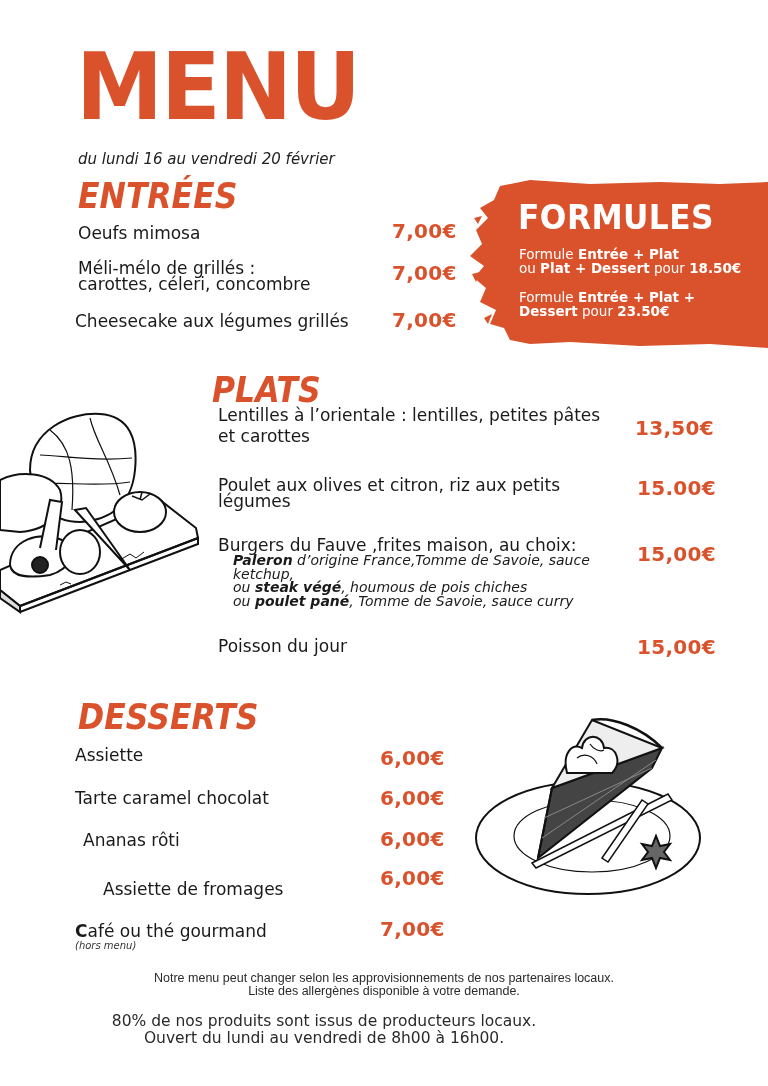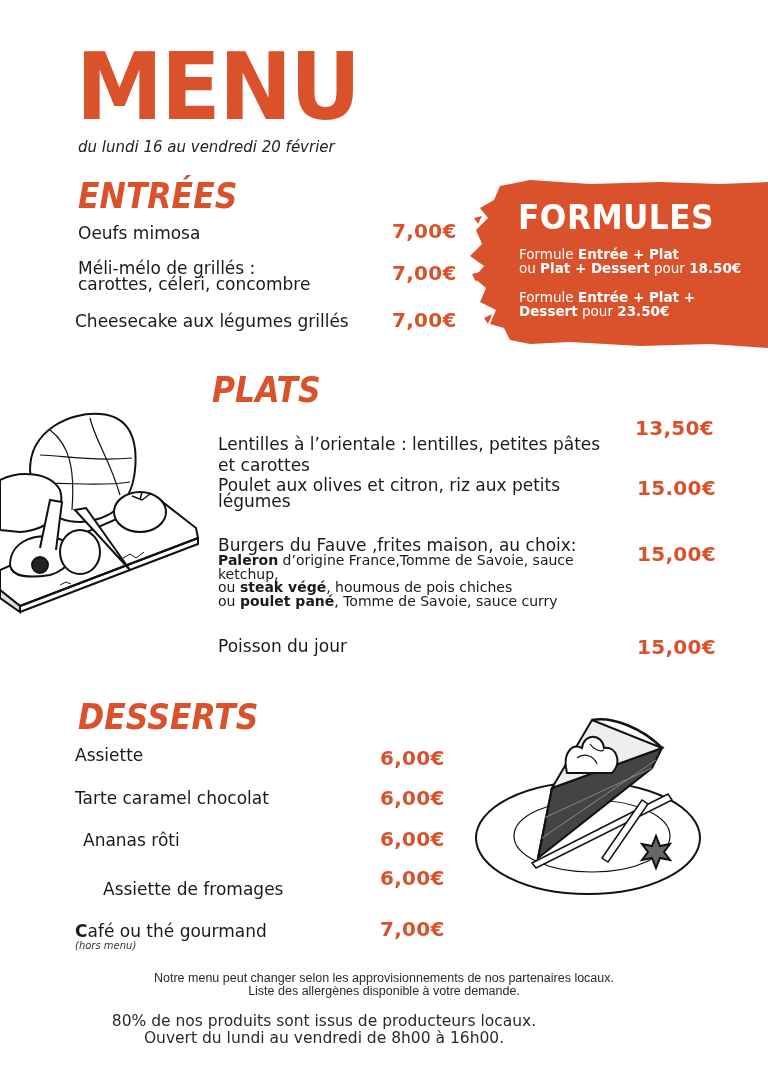--- a/index.html
+++ b/index.html
@@ -9,21 +9,21 @@
     .abs { position: absolute; }
 
     .title {
       left: 76px; top: 42px;
       font-family: "DejaVu Sans", sans-serif;
       font-weight: bold; font-size: 92px; line-height: 92px;
       color: #D9522B; letter-spacing: -2px;
       transform: scaleX(0.95); transform-origin: left top;
     }
     .subtitle {
-      left: 78px; top: 138px;
+      left: 78px; top: 150px;
       font-style: italic; font-size: 15px; color: #222; text-align: center;
     }
 
     .section-head {
       font-family: "DejaVu Sans", sans-serif; font-weight: bold; font-style: italic;
       font-size: 35px; line-height: 40px; color: #D9522B;
       transform: scaleX(0.9); transform-origin: left top;
     }
 
     .item { font-size: 17px; line-height: 18px; color: #1a1a1a; }
@@ -118,34 +118,34 @@
 
     <ellipse cx="80" cy="152" rx="20" ry="22" fill="#fff"></ellipse>
 
     <path d="M75,110 L130,170 L86,108 Z" fill="#fff"></path>
   </g>
 </svg>
 
 <section>
   <div class="abs section-head" style="left:212px; top:370px;">PLATS</div>
 
-  <div class="abs item" style="left:218px; top:434px; line-height:21px;">
+  <div class="abs item" style="left:218px; top:405px; line-height:21px;">
     <div>Lentilles à l’orientale : lentilles, petites pâtes</div>
     <div>et carottes</div>
   </div>
   <div class="abs price" style="left:635px; top:417px;">13,50€</div>
 
   <div class="abs item" style="left:218px; top:477px; line-height:16px;">
     <div>Poulet aux olives et citron, riz aux petits</div>
     <div>légumes</div>
   </div>
   <div class="abs price" style="left:637px; top:477px;">15.00€</div>
 
   <div class="abs item" style="left:218px; top:536px;">Burgers du Fauve ,frites maison, au choix:</div>
-  <div class="abs small-detail" style="left:218px; top:554px;">
+  <div class="abs small-detail" style="left:233px; top:554px;font-style:italic;">
     <div><b>Paleron</b><span> d’origine France,Tomme de Savoie, sauce</span></div>
     <div>ketchup,</div>
     <div><span>ou </span><b>steak végé</b><span>, houmous de pois chiches</span></div>
     <div><span>ou </span><b>poulet pané</b><span>,  Tomme de Savoie, sauce curry</span></div>
   </div>
   <div class="abs price" style="left:637px; top:543px;">15,00€</div>
 
   <div class="abs item" style="left:218px; top:637px;">Poisson du jour</div>
   <div class="abs price" style="left:637px; top:636px;">15,00€</div>
 </section>

